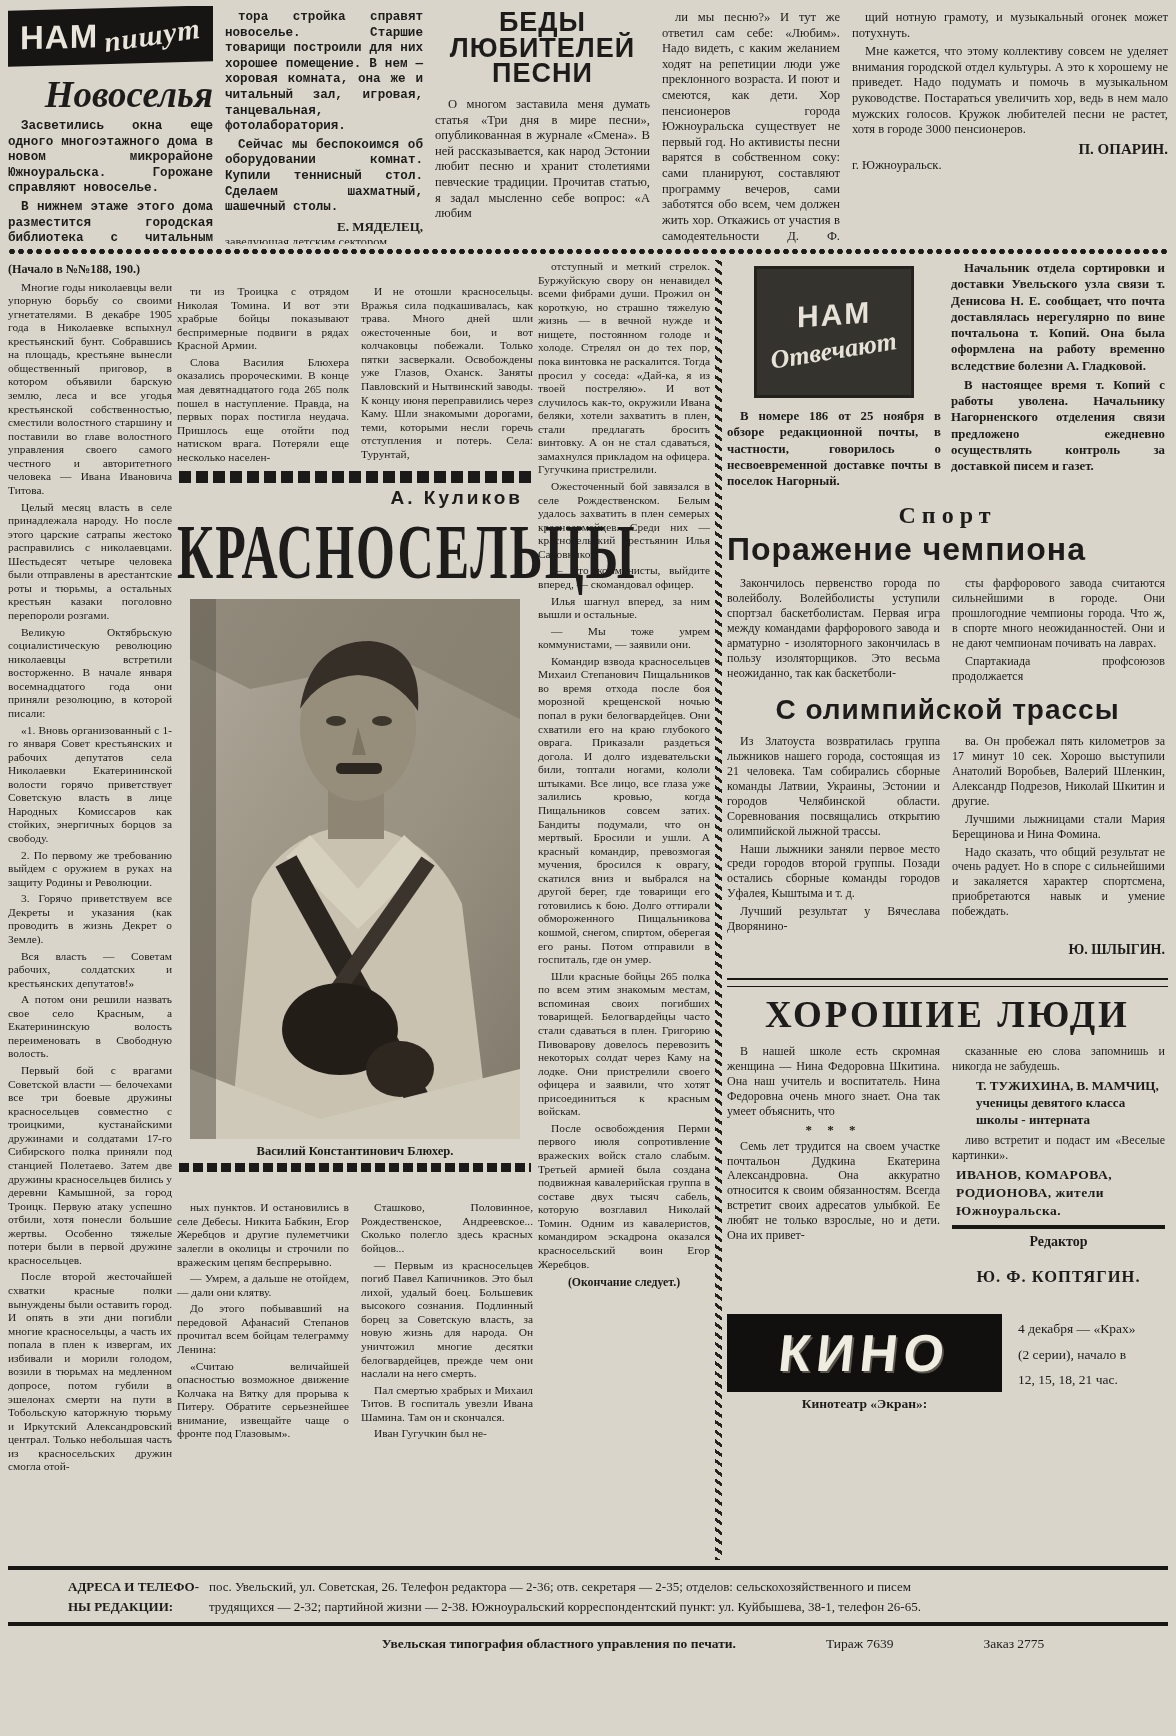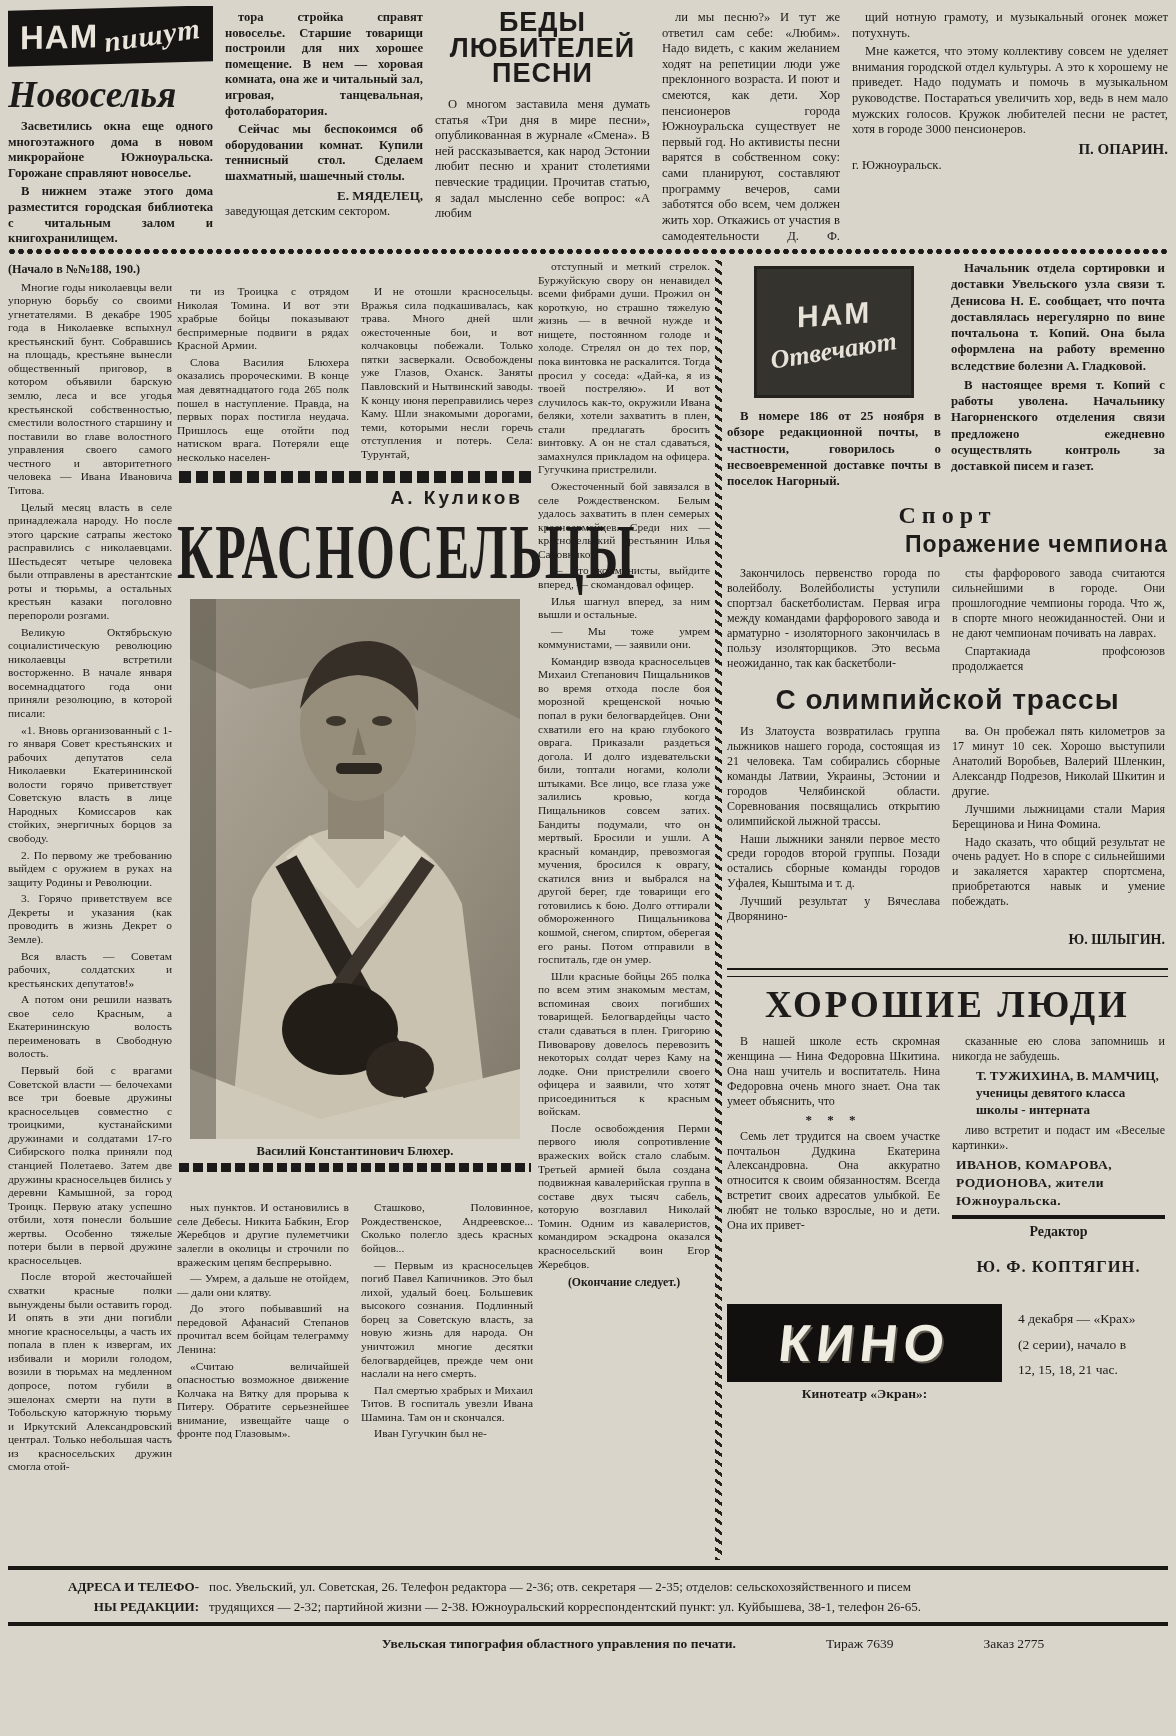--- a/index.html
+++ b/index.html
@@ -6,36 +6,36 @@
   .page{
     position:relative;width:1176px;height:1736px;margin:0 auto;
     background:#d9d5cb;color:#1d1c1a;overflow:hidden;box-sizing:border-box;
     padding:6px 8px 0 8px;
     font-family:"Liberation Serif","DejaVu Serif",serif;
   }
   
   .para{margin:0 0 3px 0;text-indent:13px;text-align:justify;}
   .bodytext{font-size:11.4px;line-height:1.19;}
   .toptext{font-size:12.6px;line-height:1.24;}
-  .bold{font-weight:700;}
+  .bold{font-weight:700;font-family:Liberation Mono, monospace;}
   .stars{text-align:center;font-weight:700;letter-spacing:6px;font-size:13px;margin:1px 0;}
   
   .top{display:flex;gap:12px;height:238px;overflow:hidden;}
   .colA{width:205px;flex:none;}
   .colB{width:198px;flex:none;padding-top:4px;}
   .colC{width:215px;flex:none;}
   .colD{width:178px;flex:none;padding-top:4px;}
   .colE{flex:1;padding-top:4px;}
   .nam-logo{
     height:56px;background:#161513;color:#e8e4da;display:flex;align-items:center;
     justify-content:center;gap:6px;transform:skewY(-1.5deg);margin:2px 0 4px 0;
   }
   .nam-logo .w1{font-family:"Liberation Sans","DejaVu Sans",sans-serif;font-weight:900;font-size:33px;letter-spacing:1px;}
   .nam-logo .w2{font-style:italic;font-weight:700;font-size:29px;transform:rotate(-7deg);letter-spacing:1px;}
-  .novoselya{font-style:italic;font-weight:700;font-size:37px;text-align:left;margin:12px 0 6px 0;line-height:1;}
+  .novoselya{font-style:italic;font-weight:700;font-size:37px;text-align:right;margin:12px 0 6px 0;line-height:1;}
   .sig-right{text-align:right;font-weight:700;font-size:13px;margin:2px 0 0 0;}
   .sig-sub{text-align:justify;font-size:12.4px;margin:0;}
   .bedy-title{
     font-family:"Liberation Sans","DejaVu Sans",sans-serif;font-weight:900;
     font-size:27px;line-height:.95;text-align:center;margin:4px 0 10px 0;letter-spacing:1px;
   }
   
   .diamonds{
     height:9px;margin:3px 0 4px 0;
     background:radial-gradient(circle at 4px 4.5px,#1d1c1a 2.6px,transparent 3px);
@@ -79,22 +79,22 @@
   .otv-logo{
     width:160px;height:132px;margin:6px auto 10px auto;background:#35332e;color:#e6e2d7;
     display:flex;flex-direction:column;align-items:center;justify-content:center;
     box-shadow:0 0 0 3px #23221f inset;
   }
   .otv-logo .w1{font-family:"Liberation Sans","DejaVu Sans",sans-serif;font-weight:900;font-size:30px;letter-spacing:2px;transform:skewY(-4deg);}
   .otv-logo .w2{font-style:italic;font-weight:700;font-size:26px;transform:rotate(-9deg);margin-top:4px;}
   .otvtext{font-size:12.8px;line-height:1.27;font-weight:700;}
   .kicker{font-weight:700;font-size:24px;letter-spacing:6px;text-align:center;margin:10px 0 2px 0;}
   .sport-head{
-    font-family:"Liberation Sans","DejaVu Sans",sans-serif;font-weight:900;font-size:23px;
-    text-align:right;margin:0 0 8px 0;letter-spacing:1px;
+    font-family:"Liberation Sans","DejaVu Sans",sans-serif;font-weight:900;font-size:32px;
+    text-align:left;margin:0 0 8px 0;letter-spacing:1px;
   }
   .olymp-head{
     font-family:"Liberation Sans","DejaVu Sans",sans-serif;font-weight:900;font-size:28px;
     text-align:center;margin:8px 0 8px 0;letter-spacing:1px;
   }
   .good-head{font-weight:700;font-size:37px;letter-spacing:3px;text-align:center;margin:6px 0 8px 0;}
   .rrow{display:flex;gap:12px;}
   .rcol{width:213px;flex:none;}
   .rtext{font-size:12px;line-height:1.24;}
   .shlygin{text-align:right;font-weight:700;font-size:14px;margin-top:22px;}
@@ -111,21 +111,21 @@
   .kino-word{
     font-family:"Liberation Sans","DejaVu Sans",sans-serif;font-weight:900;font-size:52px;
     letter-spacing:6px;transform:skewX(-6deg);text-shadow:2px 2px 0 #5a564c;
   }
   .kino-venue{font-weight:700;font-size:13.5px;text-align:center;margin-top:4px;}
   .listing{flex:1;font-size:13.5px;line-height:1.9;padding-top:2px;}
   .listing p{margin:0;text-indent:0;}
   
   .footer{margin-top:6px;}
   .addr{display:flex;gap:10px;padding:3px 0 2px 60px;font-size:13px;line-height:1.5;}
-  .addr-label{font-weight:700;flex:none;text-align:right;}
+  .addr-label{font-weight:700;flex:none;}
   .addr-label div{margin:0;}
   .addr-body p{margin:0;text-indent:0;}
   .printline{display:flex;align-items:baseline;gap:90px;padding:6px 0 0 250px;font-size:13.5px;justify-content:center;}
   .printline .printer{font-weight:700;}
 </style>
 </head>
 <body>
 
 <div class="page">
 

